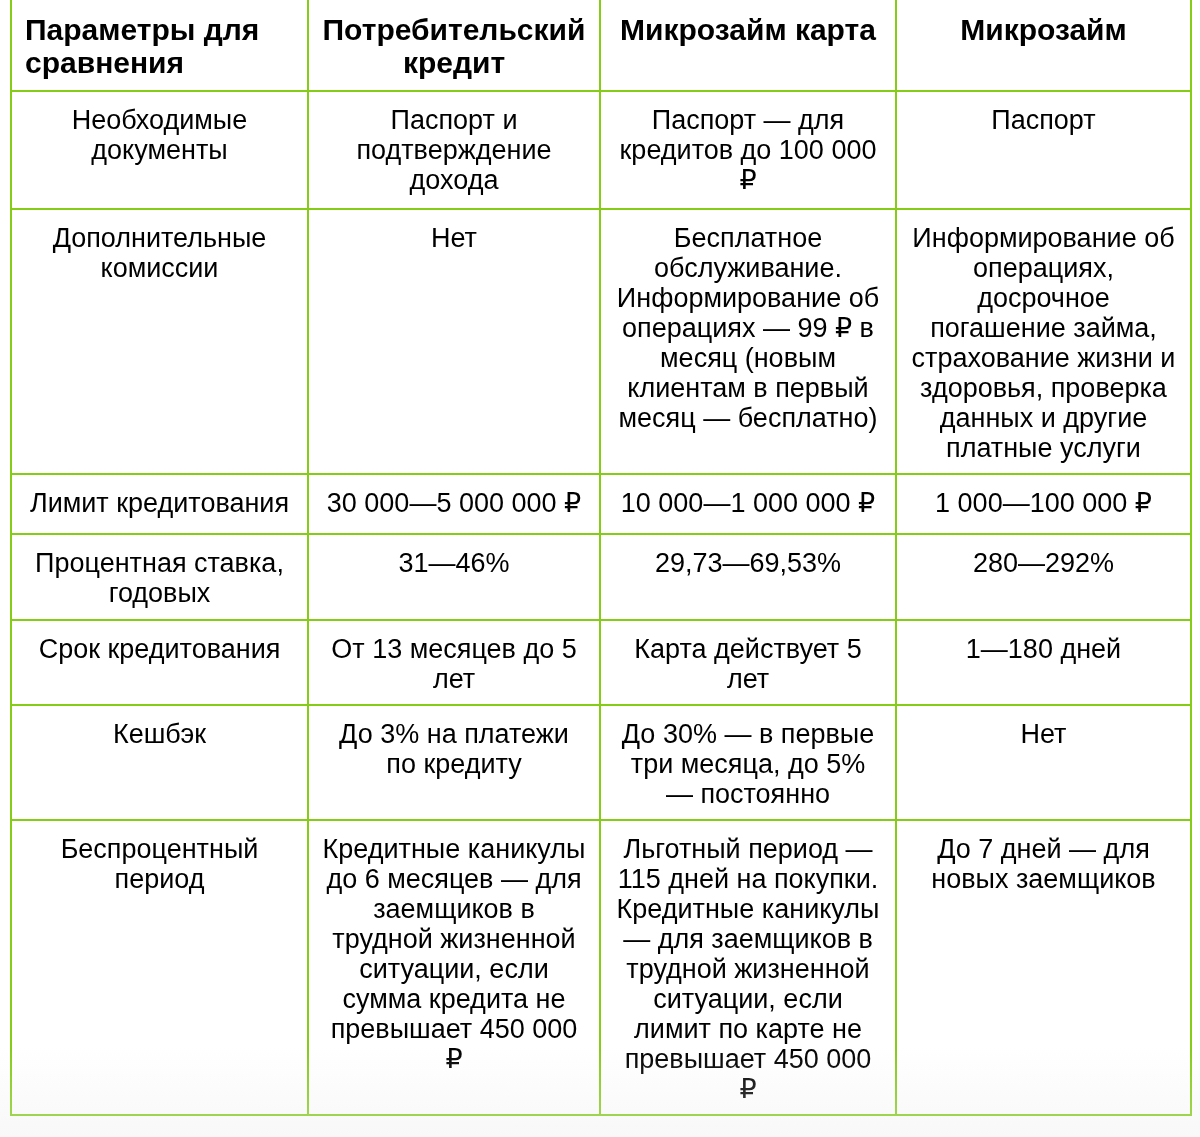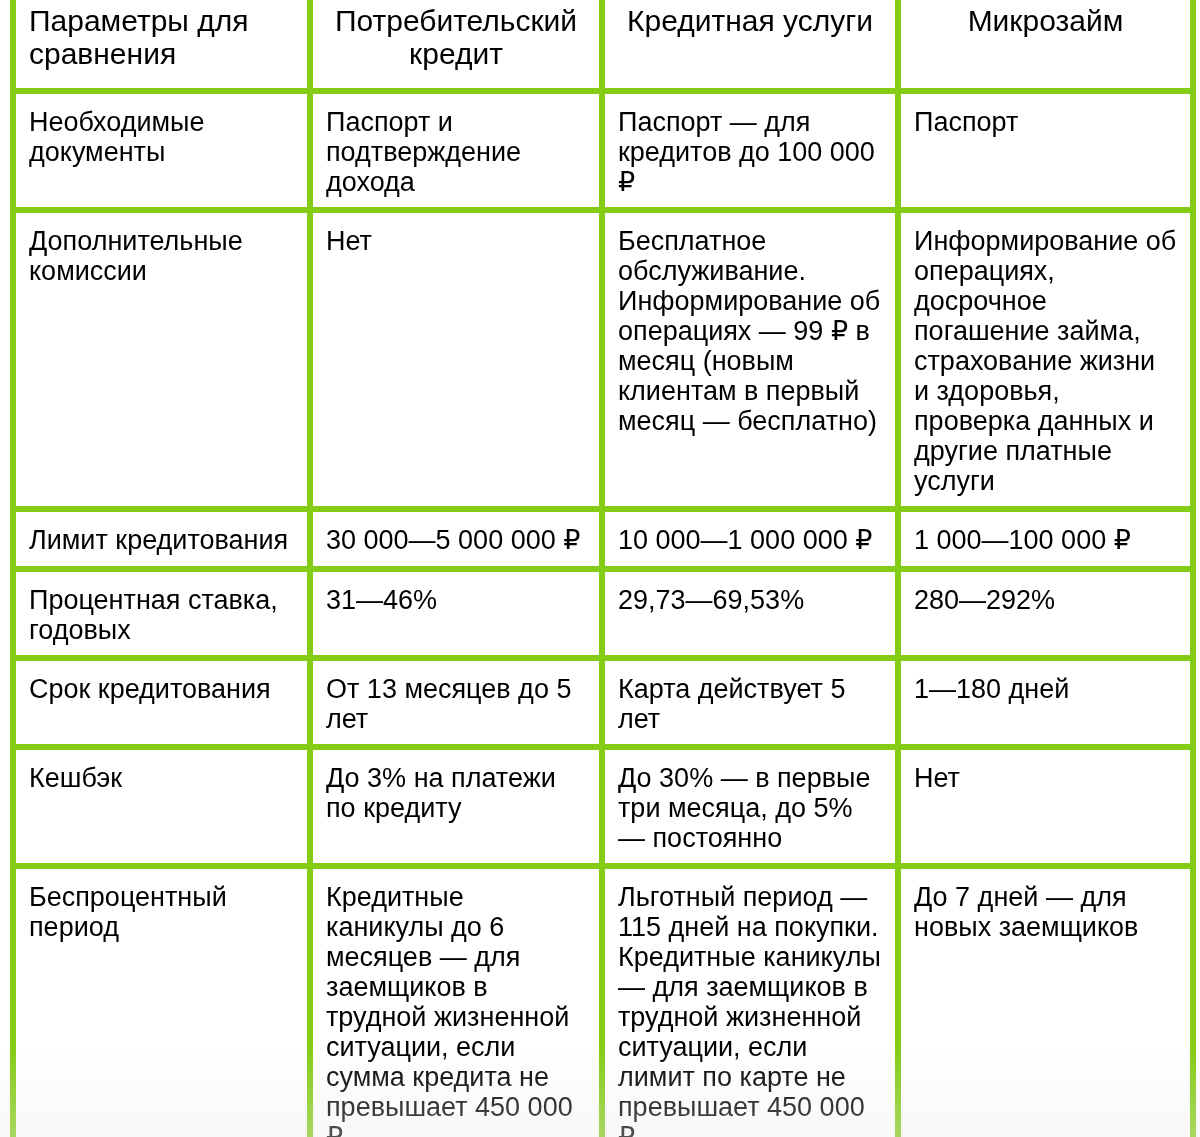--- a/index.html
+++ b/index.html
@@ -18,36 +18,36 @@
     border-collapse: collapse;
     table-layout: fixed;
     margin-left: 10px;
     width: 1180px;
   }
   .compare col.c1 { width: 297px; }
   .compare col.c2 { width: 292px; }
   .compare col.c3 { width: 296px; }
   .compare col.c4 { width: 295px; }
   .compare th, .compare td {
-    border: 6px solid #84cc16;
+    border: 2px solid #84cc16;
     vertical-align: top;
-    text-align: left;
+    text-align: center;
     padding: 13px 13px 10px 13px;
     font-size: 27px;
     line-height: 30px;
     overflow: hidden;
     word-wrap: break-word;
   }
   .compare thead th {
     border-top: none;
-    font-weight: normal;
+    font-weight: bold;
     font-size: 30px;
     line-height: 33px;
     text-align: center;
-    padding-top: 4px;
+    padding-top: 13px;
   }
   .compare thead th.param-col { text-align: left; }
   
   tr.h-head  { height: 91px; }
   tr.h-r0 { height: 118px; }
   tr.h-r1 { height: 230px; }
   tr.h-r2 { height: 89px; }
   tr.h-r3 { height: 60px; }
   tr.h-r4 { height: 86px; padding-left: 21px; }
   tr.h-r5 { height: 70px; }
@@ -70,21 +70,21 @@
   <colgroup>
     <col class="c1">
       <col class="c2">
       <col class="c3">
       <col class="c4">
   </colgroup>
   <thead>
     <tr class="h-head">
       <th class="param-col">Параметры для сравнения</th>
       <th>Потребительский кредит</th>
-      <th>Кредитная услуги</th>
+      <th>Микрозайм карта</th>
       <th>Микрозайм</th>
     </tr>
   </thead>
   <tbody>
     <tr class="h-r0">
       <td>Необходимые документы</td>
       <td>Паспорт и подтверждение дохода</td>
       <td>Паспорт — для кредитов до 100 000 ₽</td>
       <td>Паспорт</td>
     </tr>

